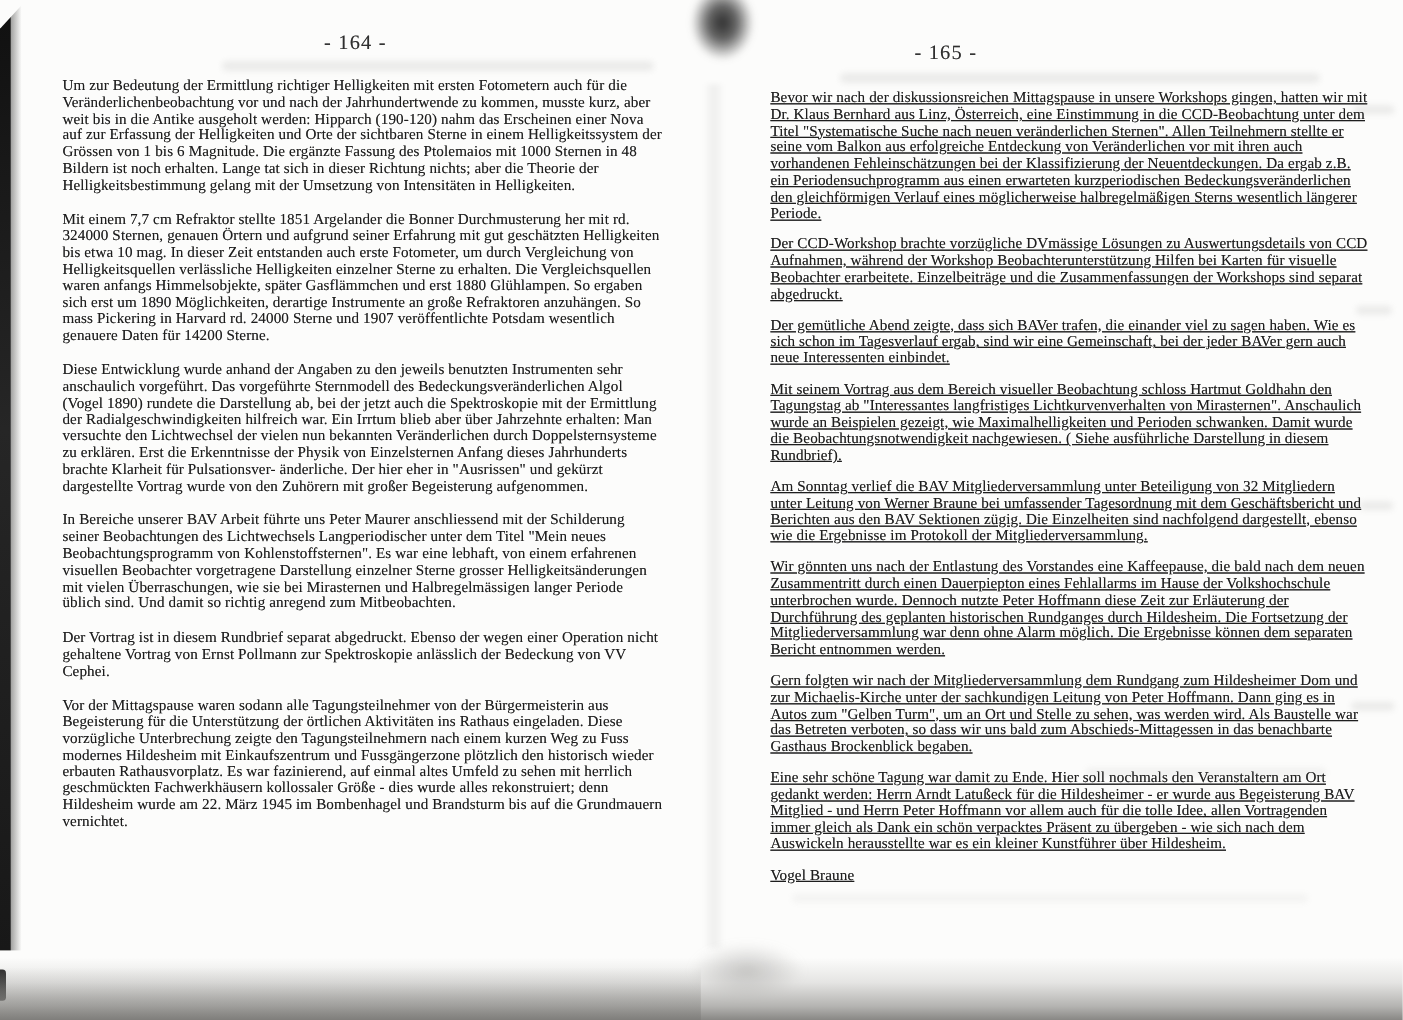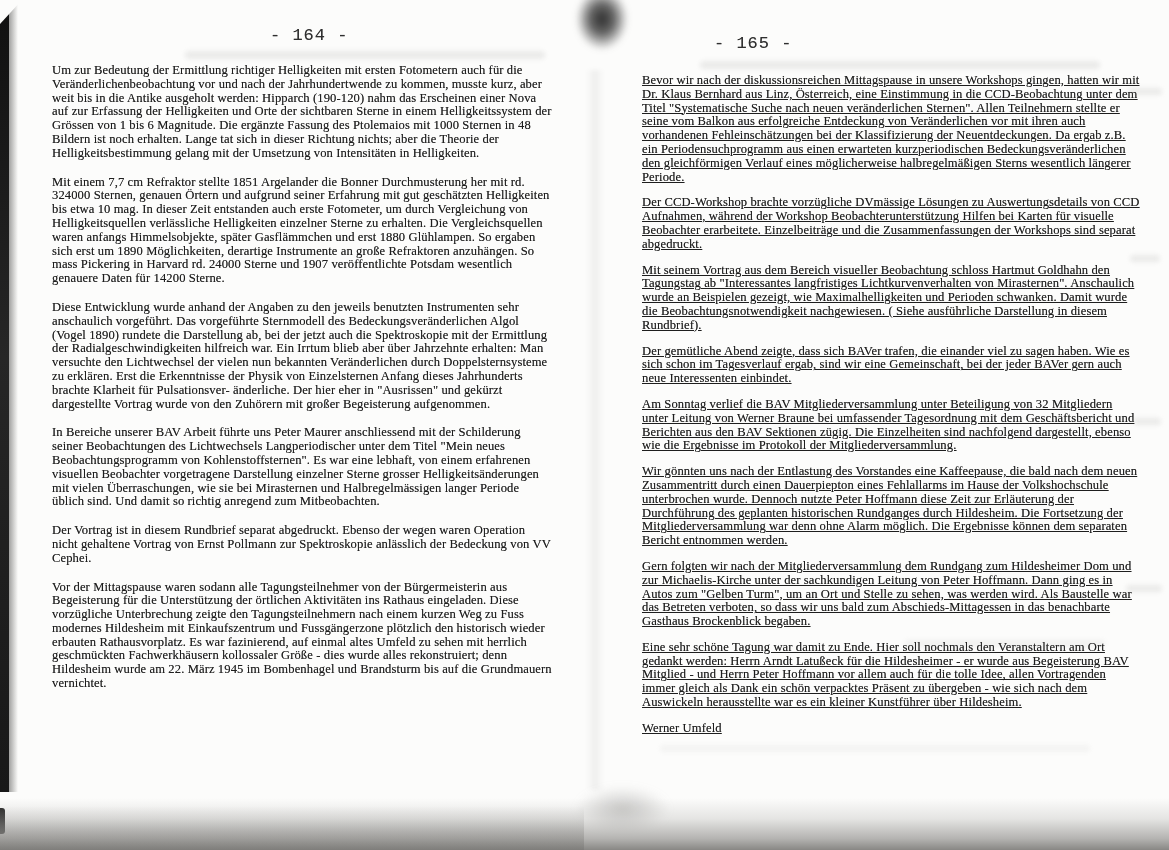--- a/index.html
+++ b/index.html
@@ -18,29 +18,29 @@
     margin:0 0 15px 0;
     font-size:12.6px;
     line-height:13.8px;
     letter-spacing:0.1px;
     text-shadow:0 0 0.4px rgba(20,20,20,0.55);
   }
   .page-left{left:52px;top:26px;width:502px;}
   .page-right{left:642px;top:34px;width:498px;}
   .page-right p{margin-bottom:12px;text-decoration:underline;}
   .page-num{
-    font-family:Liberation Mono, monospace;
+    font-family:Liberation Serif, serif;
     font-size:17px;
     color:#2f2f2f;
     letter-spacing:1px;
     width:max-content;
     margin:0 0 19px 218px;
     text-shadow:0 0 0.4px rgba(30,30,30,0.4);
   }
-  .page-right .page-num{margin-left:72px;margin-bottom:21px;}
+  .page-right .page-num{margin-left:120px;margin-bottom:21px;}
   .signature{margin-top:4px;}
 
   
   .edge-strip{
     position:absolute;left:0;top:3px;width:9px;height:789px;
     background:linear-gradient(to bottom,#101010 0%,#262626 45%,#181818 100%);
   }
   .edge-fade{
     position:absolute;left:9px;top:3px;width:9px;height:789px;
     background:linear-gradient(to right,rgba(70,70,68,0.5),rgba(70,70,68,0));
@@ -89,35 +89,35 @@
 <body>
 
 <div class="scan-surface">
 
   <div class="page page-left">
     <div class="page-num">- 164 -</div>
     <p>Um zur Bedeutung der Ermittlung richtiger Helligkeiten mit ersten Fotometern auch für die Veränderlichenbeobachtung vor und nach der Jahrhundertwende zu kommen, musste kurz, aber weit bis in die Antike ausgeholt werden: Hipparch (190-120) nahm das Erscheinen einer Nova auf zur Erfassung der Helligkeiten und Orte der sichtbaren Sterne in einem Helligkeitssystem der Grössen von 1 bis 6 Magnitude. Die ergänzte Fassung des Ptolemaios mit 1000 Sternen in 48 Bildern ist noch erhalten. Lange tat sich in dieser Richtung nichts; aber die Theorie der Helligkeitsbestimmung gelang mit der Umsetzung von Intensitäten in Helligkeiten.</p>
     <p>Mit einem 7,7 cm Refraktor stellte 1851 Argelander die Bonner Durchmusterung her mit rd. 324000 Sternen, genauen Örtern und aufgrund seiner Erfahrung mit gut geschätzten Helligkeiten bis etwa 10 mag. In dieser Zeit entstanden auch erste Fotometer, um durch Vergleichung von Helligkeitsquellen verlässliche Helligkeiten einzelner Sterne zu erhalten. Die Vergleichsquellen waren anfangs Himmelsobjekte, später Gasflämmchen und erst 1880 Glühlampen. So ergaben sich erst um 1890 Möglichkeiten, derartige Instrumente an große Refraktoren anzuhängen. So mass Pickering in Harvard rd. 24000 Sterne und 1907 veröffentlichte Potsdam wesentlich genauere Daten für 14200 Sterne.</p>
     <p>Diese Entwicklung wurde anhand der Angaben zu den jeweils benutzten Instrumenten sehr anschaulich vorgeführt. Das vorgeführte Sternmodell des Bedeckungsveränderlichen Algol (Vogel 1890) rundete die Darstellung ab, bei der jetzt auch die Spektroskopie mit der Ermittlung der Radialgeschwindigkeiten hilfreich war. Ein Irrtum blieb aber über Jahrzehnte erhalten: Man versuchte den Lichtwechsel der vielen nun bekannten Veränderlichen durch Doppelsternsysteme zu erklären. Erst die Erkenntnisse der Physik von Einzelsternen Anfang dieses Jahrhunderts brachte Klarheit für Pulsationsver- änderliche. Der hier eher in "Ausrissen" und gekürzt dargestellte Vortrag wurde von den Zuhörern mit großer Begeisterung aufgenommen.</p>
     <p>In Bereiche unserer BAV Arbeit führte uns Peter Maurer anschliessend mit der Schilderung seiner Beobachtungen des Lichtwechsels Langperiodischer unter dem Titel "Mein neues Beobachtungsprogramm von Kohlenstoffsternen". Es war eine lebhaft, von einem erfahrenen visuellen Beobachter vorgetragene Darstellung einzelner Sterne grosser Helligkeitsänderungen mit vielen Überraschungen, wie sie bei Mirasternen und Halbregelmässigen langer Periode üblich sind. Und damit so richtig anregend zum Mitbeobachten.</p>
-    <p>Der Vortrag ist in diesem Rundbrief separat abgedruckt. Ebenso der wegen waren Operation nicht gehaltene Vortrag von Ernst Pollmann zur Spektroskopie anlässlich der Bedeckung von VV Cephei.</p>
+    <p>Der Vortrag ist in diesem Rundbrief separat abgedruckt. Ebenso der wegen einer Operation nicht gehaltene Vortrag von Ernst Pollmann zur Spektroskopie anlässlich der Bedeckung von VV Cephei.</p>
     <p>Vor der Mittagspause waren sodann alle Tagungsteilnehmer von der Bürgermeisterin aus Begeisterung für die Unterstützung der örtlichen Aktivitäten ins Rathaus eingeladen. Diese vorzügliche Unterbrechung zeigte den Tagungsteilnehmern nach einem kurzen Weg zu Fuss modernes Hildesheim mit Einkaufszentrum und Fussgängerzone plötzlich den historisch wieder erbauten Rathausvorplatz. Es war fazinierend, auf einmal altes Umfeld zu sehen mit herrlich geschmückten Fachwerkhäusern kollossaler Größe - dies wurde alles rekonstruiert; denn Hildesheim wurde am 22. März 1945 im Bombenhagel und Brandsturm bis auf die Grundmauern vernichtet.</p>
   </div>
 
   <div class="page page-right">
     <div class="page-num">- 165 -</div>
     <p>Bevor wir nach der diskussionsreichen Mittagspause in unsere Workshops gingen, hatten wir mit Dr. Klaus Bernhard aus Linz, Österreich, eine Einstimmung in die CCD-Beobachtung unter dem Titel "Systematische Suche nach neuen veränderlichen Sternen". Allen Teilnehmern stellte er seine vom Balkon aus erfolgreiche Entdeckung von Veränderlichen vor mit ihren auch vorhandenen Fehleinschätzungen bei der Klassifizierung der Neuentdeckungen. Da ergab z.B. ein Periodensuchprogramm aus einen erwarteten kurzperiodischen Bedeckungsveränderlichen den gleichförmigen Verlauf eines möglicherweise halbregelmäßigen Sterns wesentlich längerer Periode.</p>
     <p>Der CCD-Workshop brachte vorzügliche DVmässige Lösungen zu Auswertungsdetails von CCD Aufnahmen, während der Workshop Beobachterunterstützung Hilfen bei Karten für visuelle Beobachter erarbeitete. Einzelbeiträge und die Zusammenfassungen der Workshops sind separat abgedruckt.</p>
+    <p>Der gemütliche Abend zeigte, dass sich BAVer trafen, die einander viel zu sagen haben. Wie es sich schon im Tagesverlauf ergab, sind wir eine Gemeinschaft, bei der jeder BAVer gern auch neue Interessenten einbindet.</p>
     <p>Mit seinem Vortrag aus dem Bereich visueller Beobachtung schloss Hartmut Goldhahn den Tagungstag ab "Interessantes langfristiges Lichtkurvenverhalten von Mirasternen". Anschaulich wurde an Beispielen gezeigt, wie Maximalhelligkeiten und Perioden schwanken. Damit wurde die Beobachtungsnotwendigkeit nachgewiesen. ( Siehe ausführliche Darstellung in diesem Rundbrief).</p>
-    <p>Der gemütliche Abend zeigte, dass sich BAVer trafen, die einander viel zu sagen haben. Wie es sich schon im Tagesverlauf ergab, sind wir eine Gemeinschaft, bei der jeder BAVer gern auch neue Interessenten einbindet.</p>
     <p>Am Sonntag verlief die BAV Mitgliederversammlung unter Beteiligung von 32 Mitgliedern unter Leitung von Werner Braune bei umfassender Tagesordnung mit dem Geschäftsbericht und Berichten aus den BAV Sektionen zügig. Die Einzelheiten sind nachfolgend dargestellt, ebenso wie die Ergebnisse im Protokoll der Mitgliederversammlung.</p>
     <p>Wir gönnten uns nach der Entlastung des Vorstandes eine Kaffeepause, die bald nach dem neuen Zusammentritt durch einen Dauerpiepton eines Fehlallarms im Hause der Volkshochschule unterbrochen wurde. Dennoch nutzte Peter Hoffmann diese Zeit zur Erläuterung der Durchführung des geplanten historischen Rundganges durch Hildesheim. Die Fortsetzung der Mitgliederversammlung war denn ohne Alarm möglich. Die Ergebnisse können dem separaten Bericht entnommen werden.</p>
     <p>Gern folgten wir nach der Mitgliederversammlung dem Rundgang zum Hildesheimer Dom und zur Michaelis-Kirche unter der sachkundigen Leitung von Peter Hoffmann. Dann ging es in Autos zum "Gelben Turm", um an Ort und Stelle zu sehen, was werden wird. Als Baustelle war das Betreten verboten, so dass wir uns bald zum Abschieds-Mittagessen in das benachbarte Gasthaus Brockenblick begaben.</p>
     <p>Eine sehr schöne Tagung war damit zu Ende. Hier soll nochmals den Veranstaltern am Ort gedankt werden: Herrn Arndt Latußeck für die Hildesheimer - er wurde aus Begeisterung BAV Mitglied - und Herrn Peter Hoffmann vor allem auch für die tolle Idee, allen Vortragenden immer gleich als Dank ein schön verpacktes Präsent zu übergeben - wie sich nach dem Auswickeln herausstellte war es ein kleiner Kunstführer über Hildesheim.</p>
-    <p class="signature">Werner Umfeld</p>
+    <p class="signature">Vogel Braune</p>
   </div>
 
   <div class="gutter-shadow"></div>
   <div class="gutter-blob"></div>
   <div class="edge-strip"></div>
   <div class="edge-fade"></div>
   <div class="corner-wedge"></div>
   <div class="edge-nub"></div>
 
   <div class="ghost" style="left:185px;top:51px;width:360px;height:8px;"></div>

